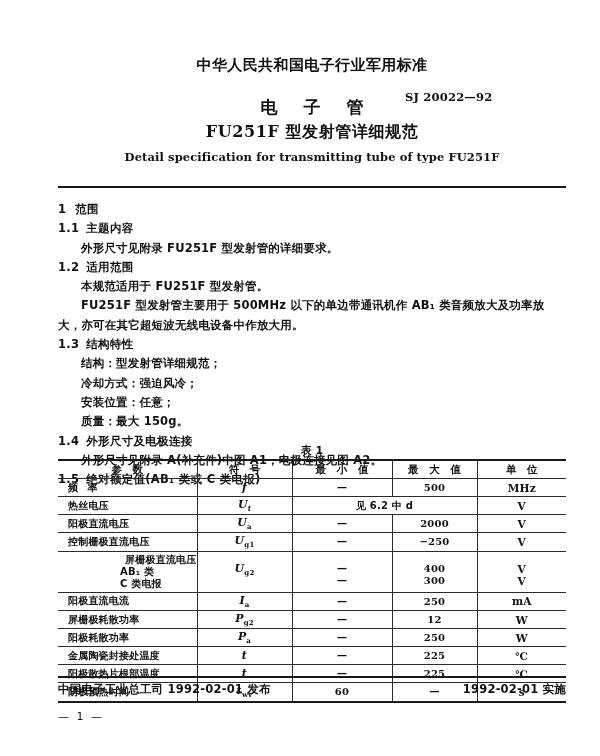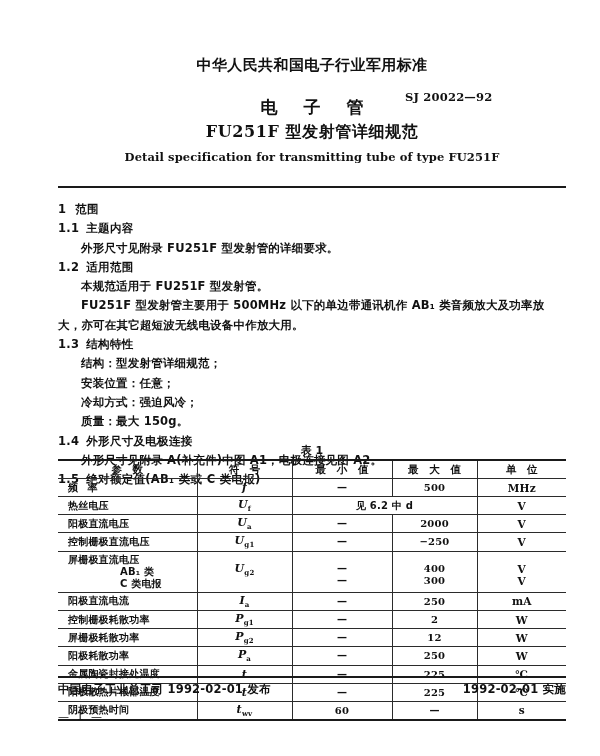--- a/index.html
+++ b/index.html
@@ -204,21 +204,21 @@
   td.tall { height: 44px; }
   .sub-class {
     display: block;
     padding-left: 52px;
     text-align: left;
     font-size: 10px;
     line-height: 12.6px;
   }
   .param-main {
     display: block;
-    text-align: left;
+    text-align: right;
     line-height: 13px;
   }
 
   
   .foot-rule {
     position: absolute;
     left: 46px;
     top: 676px;
     width: 508px;
     height: 0;
@@ -283,22 +283,22 @@
       <span class="num">1.2</span><span>适用范围</span>
     </div>
     <div class="para">本规范适用于 FU251F 型发射管。</div>
     <div class="para">FU251F 型发射管主要用于 500MHz 以下的单边带通讯机作 AB₁ 类音频放大及功率放</div>
     <div class="para cont">大，亦可在其它超短波无线电设备中作放大用。</div>
 
     <div class="clause-head">
       <span class="num">1.3</span><span>结构特性</span>
     </div>
     <div class="sub-item">结构：型发射管详细规范；</div>
+    <div class="sub-item">冷却方式：强迫风冷；</div>
     <div class="sub-item">安装位置：任意；</div>
-    <div class="sub-item">冷却方式：强迫风冷；</div>
     <div class="sub-item">质量：最大 150g。</div>
 
     <div class="clause-head">
       <span class="num">1.4</span><span>外形尺寸及电极连接</span>
     </div>
     <div class="para">外形尺寸见附录 A(补充件)中图 A1，电极连接见图 A2。</div>
 
     <div class="clause-head">
       <span class="num">1.5</span><span>绝对额定值(AB₁ 类或 C 类电报)</span>
     </div>
@@ -376,27 +376,20 @@
       </tr>
 
       <tr>
         <td class="param">阳极直流电流</td>
         <td><span class="sym"><span>I</span><sub>a</sub></span></td>
         <td class="dash">—</td>
         <td class="num-val">250</td>
         <td class="last-col unit-val">mA</td>
       </tr>
 
-      <tr>
-        <td class="param">控制栅极耗散功率</td>
-        <td><span class="sym"><span>P</span><sub>g1</sub></span></td>
-        <td class="dash">—</td>
-        <td class="num-val">2</td>
-        <td class="last-col unit-val">W</td>
-      </tr>
 
       <tr>
         <td class="param">屏栅极耗散功率</td>
         <td><span class="sym"><span>P</span><sub>g2</sub></span></td>
         <td class="dash">—</td>
         <td class="num-val">12</td>
         <td class="last-col unit-val">W</td>
       </tr>
 
       <tr>

